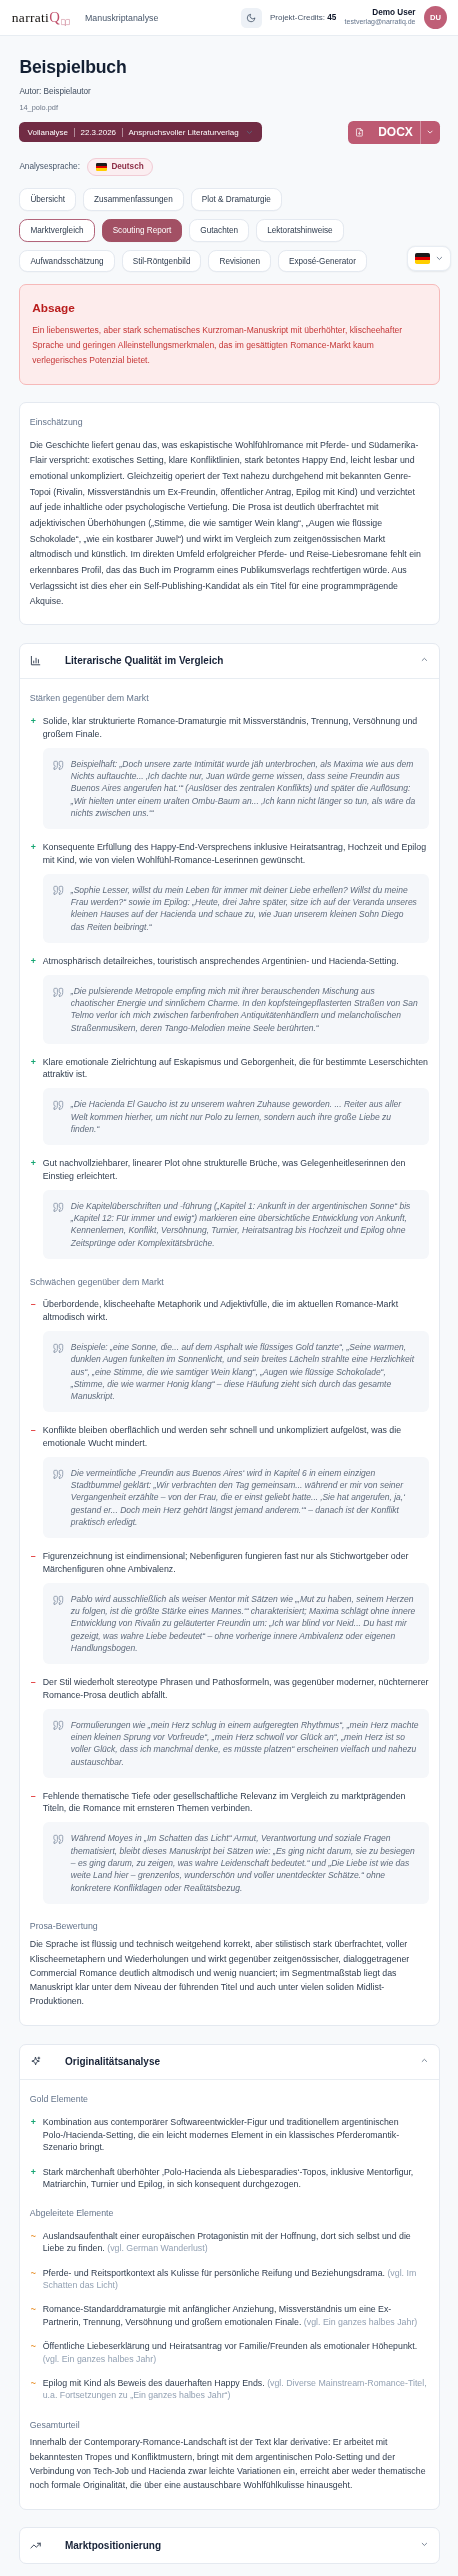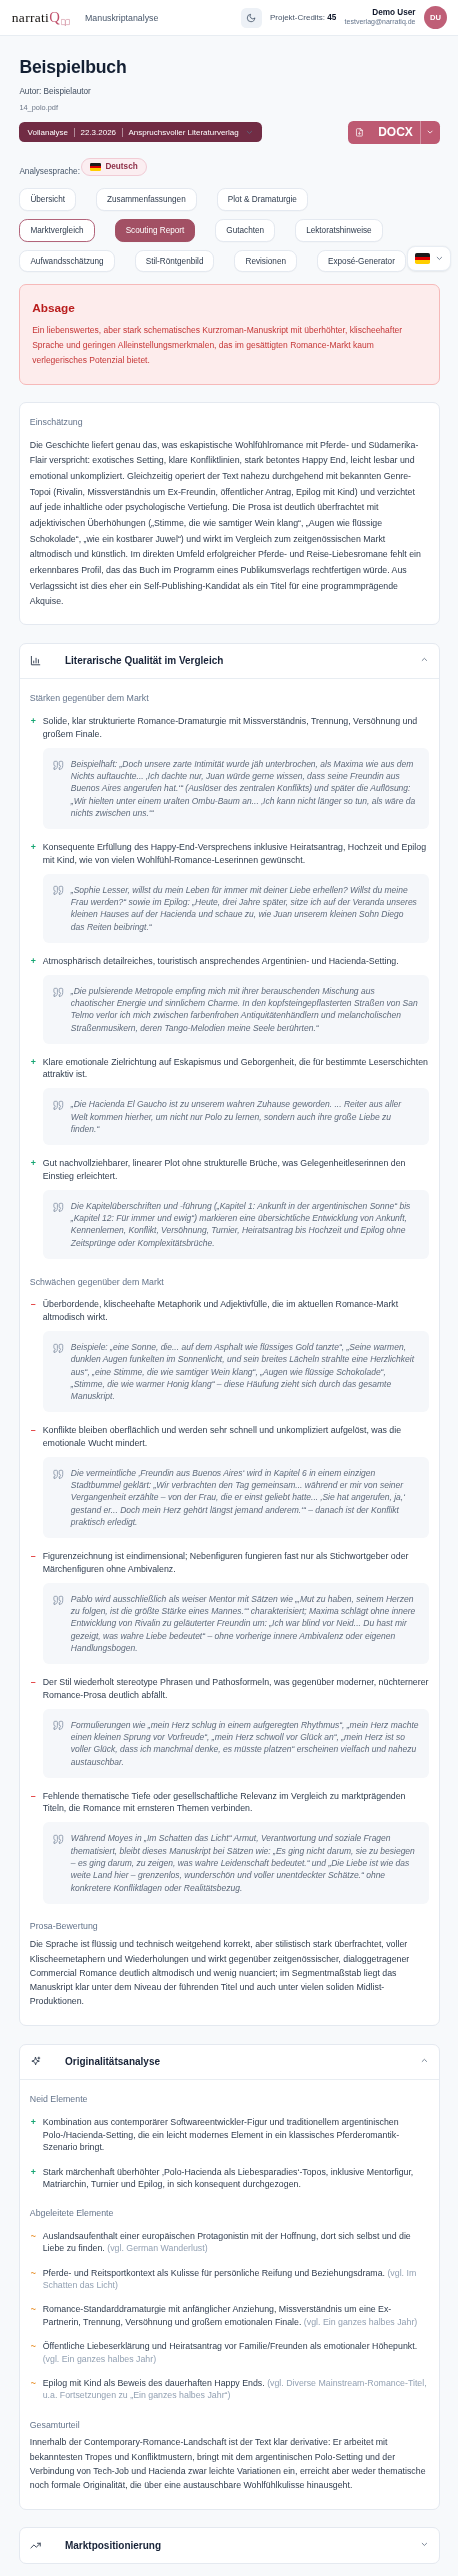--- a/index.html
+++ b/index.html
@@ -34,28 +34,28 @@
 
   .controls-row { margin-top:8.2px; display:flex; justify-content:space-between; align-items:center; }
   .analysis-btn { background:#712c44; color:#fff; border:none; border-radius:5.3px; cursor:pointer;
                   font-size:8px; font-family:inherit; padding:5.3px 8.2px; display:flex; align-items:center; gap:5.9px; }
   .analysis-btn .sep { width:0.6px; height:8.8px; background:rgba(255,255,255,.45); }
   .split-btn { display:flex; background:#bd5a72; border-radius:5.3px; overflow:hidden; color:#fff; }
   .split-btn .seg { display:flex; align-items:center; gap:14px; padding:4.7px 7px; border:none;
                     background:transparent; color:#fff; font-size:12px; font-weight:700; font-family:inherit; cursor:pointer; }
   .split-btn .caret-seg { border-left:0.6px solid rgba(255,255,255,.35); padding:4.7px 5.3px; }
 
-  .lang-row { margin-top:14px; display:flex; align-items:flex-end; gap:1px; font-size:8.2px; color:#47566a; }
+  .lang-row { margin-top:14px; display:flex; align-items:center; gap:7px; font-size:8.2px; color:#47566a; }
   .de-pill { display:flex; align-items:center; gap:4.7px; padding:3.5px 8.2px; border-radius:588px;
              background:#fbeef1; border:0.6px solid #f1ccd5; color:#8e2f48; font-weight:700; font-size:8.2px; cursor:pointer; }
   .flag { width:10.6px; height:7.6px; border-radius:1.2px; overflow:hidden; display:flex; flex-direction:column; flex:none; }
   .flag i { flex:1; } .flag i:nth-child(1){background:#1a1a1a;} .flag i:nth-child(2){background:#dd0000;} .flag i:nth-child(3){background:#ffce00;}
 
   .tabs { margin-top:11.8px; position:relative; display:flex; flex-direction:column; gap:8.2px; }
-  .tab-row { display:flex; gap:20px; }
+  .tab-row { display:flex; gap:7px; }
   .tab { padding:5.9px 10px; background:#fff; border:0.6px solid #e4e9f0; border-radius:8.2px;
          font-size:8.2px; color:#2f3c4e; font-family:inherit; cursor:pointer; white-space:nowrap;
          box-shadow:0 0.6px 0.6px rgba(16,24,40,.03); }
   .tab.active { background:#a25064; border-color:#a25064; color:#fff; }
   .tab.outlined { border-color:#b2647a; }
   .lang-dd { position:absolute; right:-11.8px; top:58px; display:flex; align-items:center; gap:4.7px;
              background:#fff; border:0.6px solid #e8edf3; border-radius:8.2px; padding:6.5px 7px;
              box-shadow:0 0.6px 1.8px rgba(16,24,40,.08); cursor:pointer; }
   .lang-dd .flag { width:15.3px; height:10.6px; border-radius:1.8px; }
   .chev { width:8.8px; height:8.8px; color:#5b6a7e; flex:none; }
@@ -411,21 +411,21 @@
           </svg>
       </span>
       <span class="exp-title">Originalitätsanalyse</span>
       <span class="chev">
         <svg viewBox="0 0 24 24" fill="none" stroke="currentColor" stroke-width="2.2" stroke-linecap="round" stroke-linejoin="round">
             <path d="m18 15-6-6-6 6"></path>
           </svg>
       </span>
     </div>
     <div class="exp-body">
-      <div class="subhead">Neid Elemente</div>
+      <div class="subhead">Gold Elemente</div>
       <div id="new-elements-list">
           <div class="bullet-item">
             <span class="sign plus">+</span>
             <div class="bullet-body">
               <p class="bullet-text">Kombination aus contemporärer Softwareentwickler-Figur und traditionellem argentinischen Polo-/Hacienda-Setting, die ein leicht modernes Element in ein klassisches Pferderomantik-Szenario bringt.</p>
             </div>
           </div>
           <div class="bullet-item">
             <span class="sign plus">+</span>
             <div class="bullet-body">

